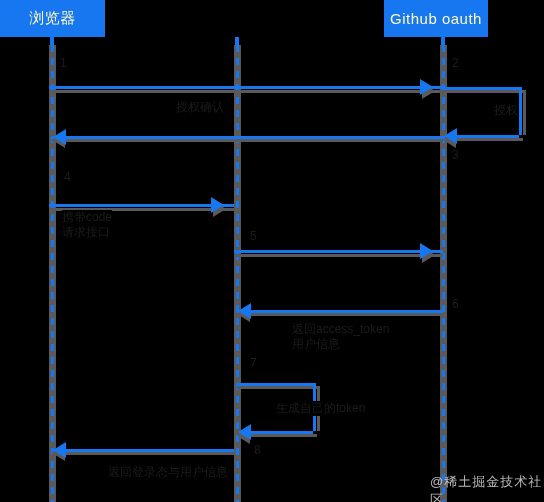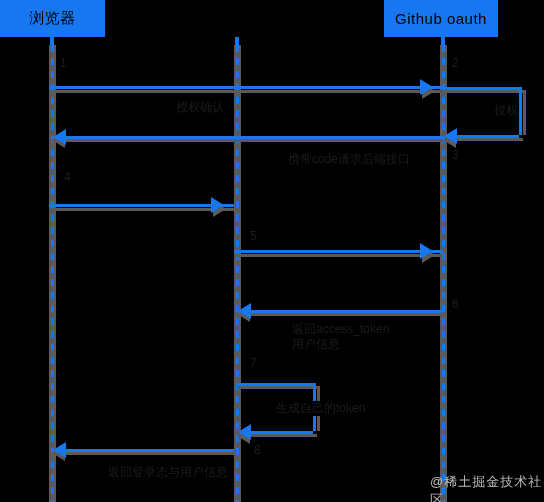--- a/index.html
+++ b/index.html
@@ -1,21 +1,21 @@
 <!DOCTYPE html>
 <html><head>
 <meta charset="utf-8">
 <style>
   html,body{margin:0;padding:0;background:#000;}
   body{width:544px;height:502px;overflow:hidden;
        font-family:"Liberation Sans","DejaVu Sans",sans-serif;}
   #stage{position:relative;width:544px;height:502px;background:#000;}
 
   
-  .actor{position:absolute;background:#1677f0;color:#000000;
+  .actor{position:absolute;background:#1677f0;color:#fef9c3;
          display:flex;align-items:center;justify-content:center;
          font-size:15px;letter-spacing:.5px;height:37px;}
   .actor-tail{position:absolute;width:4px;background:#1677f0;}
 
   
   .lifeline-bar{position:absolute;width:7px;background:#5a5a5a;}
   .lifeline-dash{position:absolute;width:3px;
       background:repeating-linear-gradient(to bottom,#1677f0 0 7px,transparent 7px 13px);}
 
   
@@ -49,21 +49,21 @@
 
 <div id="stage">
 
   <div class="actor" style="left:0px;top:0px;width:105px;">
     <span>浏览器</span>
   </div>
   <div class="actor-tail" style="left:50px;top:37px;height:8px;"></div>
 
   <div class="actor-tail" style="left:235px;top:37px;height:8px;"></div>
 
-  <div class="actor" style="left:384px;top:0px;width:114px;">
+  <div class="actor" style="left:384px;top:0px;width:104px;">
     <span>Github oauth</span>
   </div>
   <div class="actor-tail" style="left:441px;top:37px;height:8px;"></div>
 
   <div class="lifeline-bar" style="left:49px;top:45px;height:457px;"></div>
   <div class="lifeline-dash" style="left:51px;top:45px;height:457px;"></div>
 
   <div class="lifeline-bar" style="left:234px;top:45px;height:457px;"></div>
   <div class="lifeline-dash" style="left:236px;top:45px;height:457px;"></div>
 
@@ -117,21 +117,22 @@
   <div class="msg-line" style="left:52px;top:449px;width:182px;"></div>
   <div class="arrow-l-sh" style="left:52px;top:445px;"></div>
   <div class="arrow-l" style="left:53px;top:442px;"></div>
 
   <div class="lbl" style="left:60px;top:56px;">1</div>
   <div class="lbl" style="left:452px;top:56px;">2</div>
   <div class="lbl" style="left:176px;top:100px;">授权确认</div>
   <div class="lbl" style="left:494px;top:103px;">授权</div>
   <div class="lbl" style="left:452px;top:148px;">3</div>
   <div class="lbl" style="left:64px;top:170px;">4</div>
-  <div class="lbl" style="left:288px;top:152px;">携带code请求后端接口</div>
+  <div class="lbl" style="left:62px;top:210px;">携带code
+请求接口</div>
   <div class="lbl" style="left:250px;top:229px;">5</div>
   <div class="lbl" style="left:452px;top:297px;">6</div>
   <div class="lbl" style="left:292px;top:322px;">返回access_token
 用户信息</div>
   <div class="lbl" style="left:250px;top:356px;">7</div>
   <div class="lbl" style="left:276px;top:401px;">生成自己的token</div>
   <div class="lbl" style="left:254px;top:443px;">8</div>
   <div class="lbl" style="left:62px;top:465px;margin-left:46px;">返回登录态与用户信息</div>
 
   <div class="watermark" style="left:430px;top:473px;">@稀土掘金技术社区</div>

